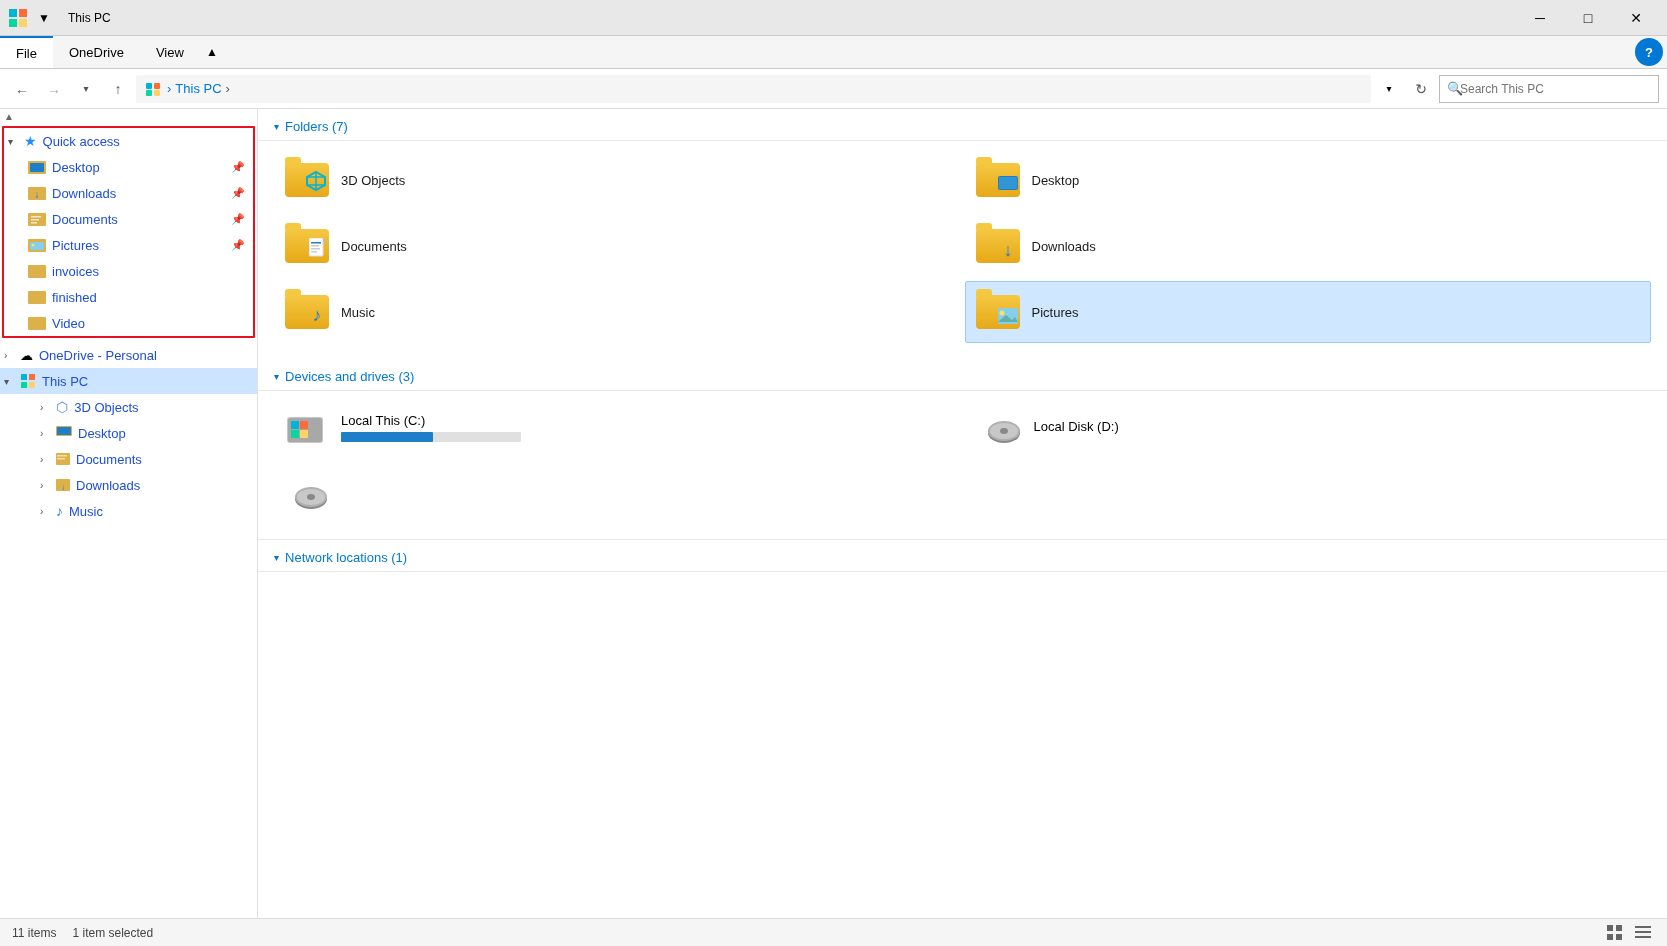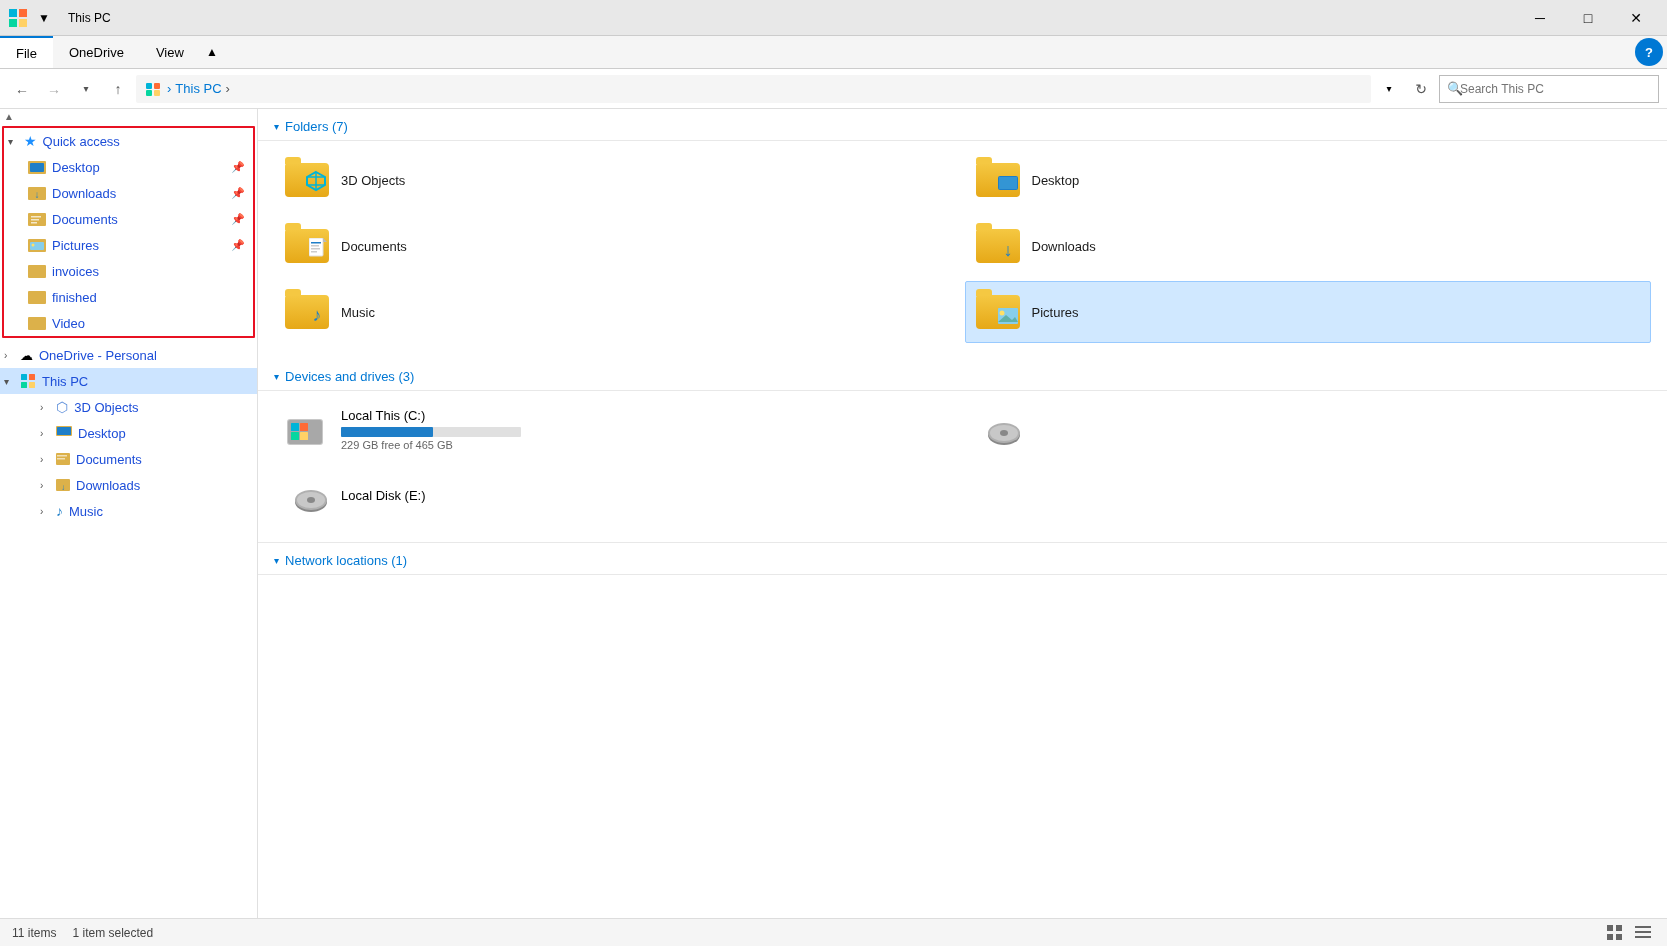--- a/index.html
+++ b/index.html
@@ -413,46 +413,45 @@
             <rect x="17" y="12" width="8" height="8" fill="#ff6b35" rx="0.5"></rect>
             <rect x="8" y="21" width="8" height="8" fill="#06d6a0" rx="0.5"></rect>
             <rect x="17" y="21" width="8" height="8" fill="#ffd166" rx="0.5"></rect>
           </svg>
         </div>
         <div class="disk-info">
           <div class="disk-name">Local This (C:)</div>
           <div class="disk-bar-wrapper">
             <div class="disk-bar" style="width: 51%;"></div>
           </div>
-          <div class="disk-space">229 GB free of 465 GB</div>
         </div>
       </div>
 
       <div class="disk-item">
         <div class="disk-icon">
           <svg width="48" height="38" viewBox="0 0 48 38">
             <ellipse cx="28" cy="24" rx="16" ry="10" fill="#888"></ellipse>
             <ellipse cx="28" cy="22" rx="16" ry="10" fill="#b0b0b0"></ellipse>
             <ellipse cx="28" cy="22" rx="14" ry="8" fill="#c8c8c8"></ellipse>
             <ellipse cx="28" cy="22" rx="4" ry="3" fill="#888"></ellipse>
           </svg>
         </div>
+        <div class="disk-info">
+          <div class="disk-name">Local Disk (D:)</div>
+        </div>
       </div>
 
       <div class="disk-item">
         <div class="disk-icon">
           <svg width="48" height="38" viewBox="0 0 48 38">
             <ellipse cx="28" cy="24" rx="16" ry="10" fill="#888"></ellipse>
             <ellipse cx="28" cy="22" rx="16" ry="10" fill="#b0b0b0"></ellipse>
             <ellipse cx="28" cy="22" rx="14" ry="8" fill="#c8c8c8"></ellipse>
             <ellipse cx="28" cy="22" rx="4" ry="3" fill="#888"></ellipse>
           </svg>
-        </div>
-        <div class="disk-info">
-          <div class="disk-name">Local Disk (E:)</div>
         </div>
       </div>
 
     </div>
 
     <div class="section-header" style="margin-top:8px; border-top: 1px solid #e8e8e8;">
       <span class="chevron-h">▾</span>
       <span>Network locations (1)</span>
     </div>
 

